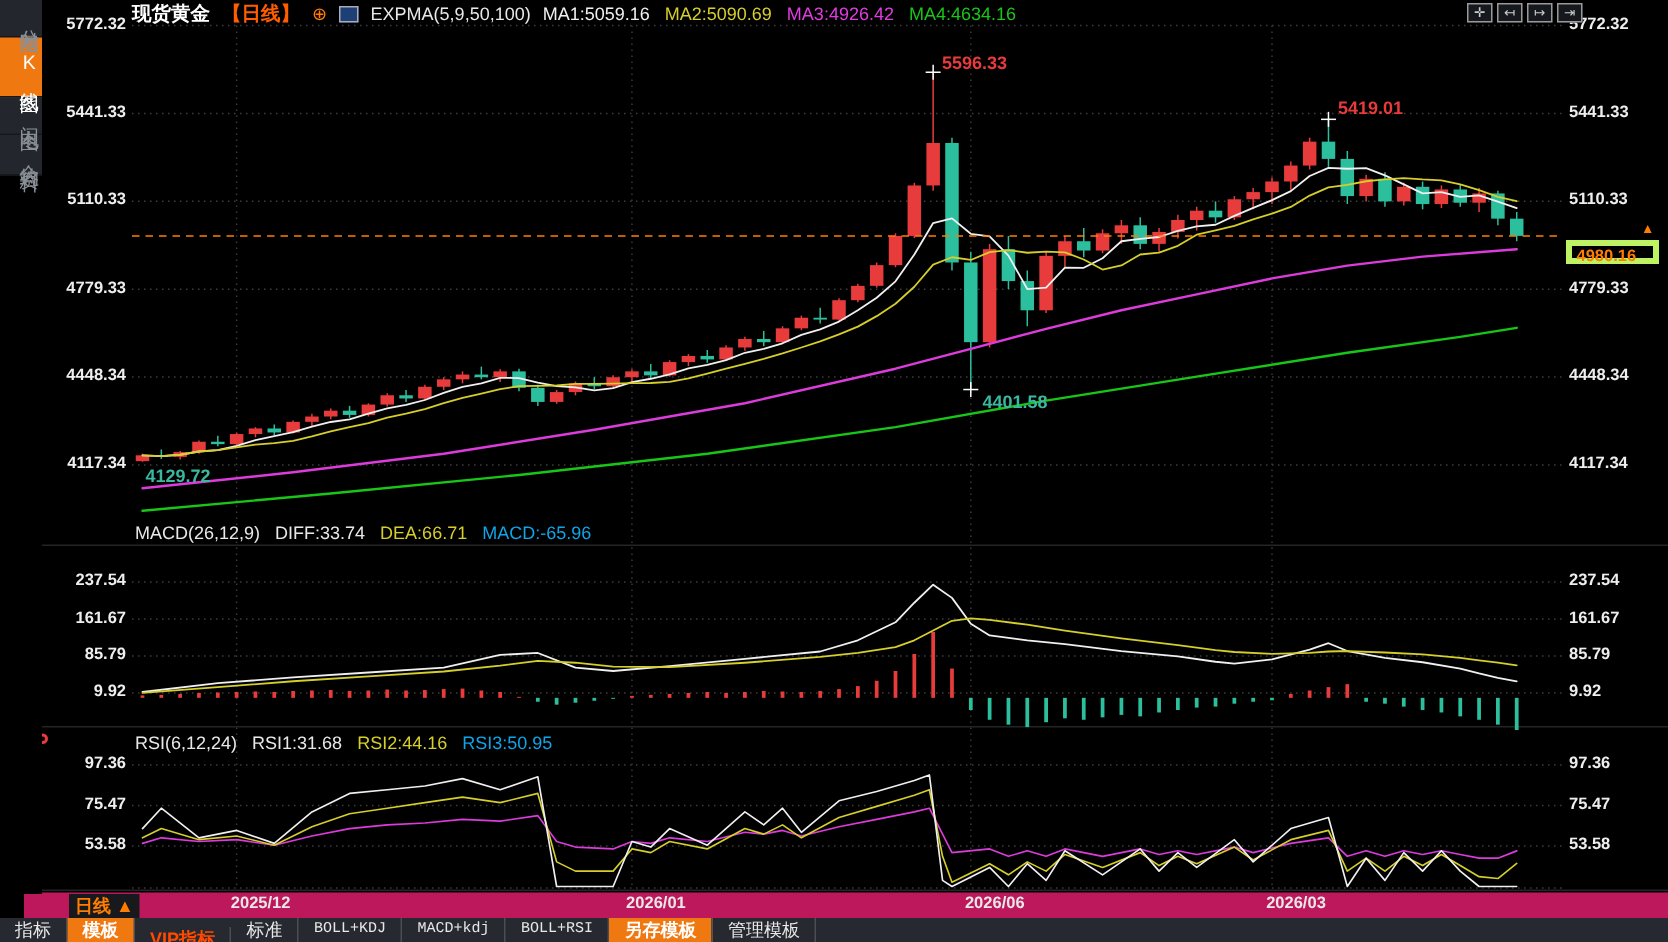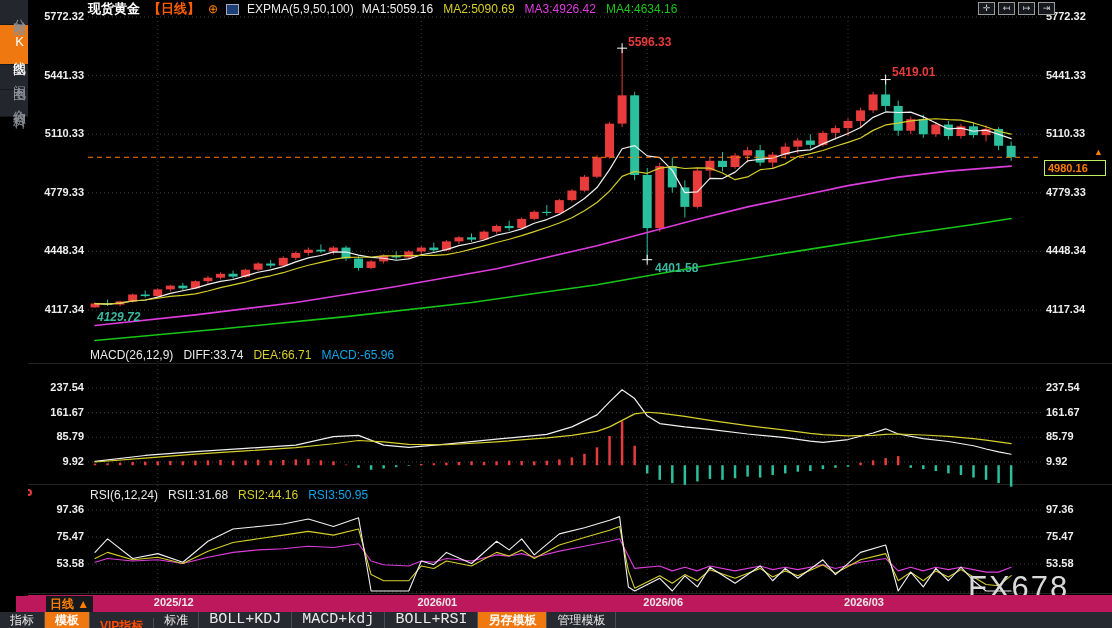--- a/index.html
+++ b/index.html
@@ -35,39 +35,39 @@
 
   
   .ind-row { position:absolute; left:90px; font-size:12px; z-index:10; display:flex; gap:10px; white-space:nowrap; }
   .c-white { color:#e8e8e8; } .c-yellow { color:#d6ce2a; } .c-magenta { color:#0ea5e9; } .c-red { color:#e83b3b; } .c-teal { color:#3ab8a0; }
 
   
   .anno { position:absolute; font-size:12px; font-weight:bold; z-index:10; }
 
   
   #price-box { position:absolute; left:1044px; top:160px; width:62px; height:16px;
-    border:1px solid #bef264; color:#ff7d00; font-size:11px; font-weight:bold;
+    border:4px solid #bef264; color:#ff7d00; font-size:11px; font-weight:bold;
     line-height:14px; padding-left:3px; background:#000; z-index:12; }
   #price-arrow { position:absolute; left:1094px; top:147px; color:#ff7d00; font-size:9px; z-index:12; }
 
   
   #xaxis-row { position:absolute; left:16px; top:595px; width:1112px; height:17px; background:#be185d; z-index:25; }
   #period-chip { position:absolute; left:30px; top:1px; color:#ff7d00; font-size:12px; font-weight:bold;
     background:#17191d; padding:0 4px; cursor:pointer; }
   .xdate { position:absolute; top:1px; width:60px; text-align:center; color:#e8e8e8;
     font-size:11px; font-weight:bold; }
 
   
   #bottom-toolbar { position:absolute; left:0; top:612px; width:1112px; height:16px;
     background:#26292f; display:flex; align-items:center; z-index:25; }
   .bt-item { font-size:12px; color:#e8e8e8; padding:0 10px; height:16px; line-height:16px;
     border-right:1px solid #4a4d52; cursor:pointer; white-space:nowrap; }
   .bt-item.active { background:#f07810; color:#fff; font-weight:bold; }
   .bt-item.vip { color:#ff4a00; font-weight:bold;margin-top:12px; }
-  .bt-item.mono { font-family:"Liberation Mono", monospace; font-size:15px; }
+  .bt-item.mono { font-family:"Liberation Mono", monospace; font-size:10px; }
 
   
   #watermark { position:absolute; left:968px; top:570px; font-size:31px; color:#d9d9d9;
     letter-spacing:2px; z-index:8; }
 
   
   #rsi-dot { position:absolute; left:25px; top:489px; width:7px; height:7px; border-radius:50%;
     border:2px solid #e83b3b; background:#000; z-index:10; }
 </style>
 </head>
@@ -406,21 +406,21 @@
     <span class="c-white">RSI1:31.68</span>
     <span class="c-yellow">RSI2:44.16</span>
     <span class="c-magenta">RSI3:50.95</span>
   </div>
 
   <div id="rsi-dot"></div>
 
   <div class="anno c-red" style="left:628px; top:35px;">5596.33</div>
   <div class="anno c-red" style="left:892px; top:65px;">5419.01</div>
   <div class="anno c-teal" style="left:655px; top:261px;">4401.58</div>
-  <div class="anno c-teal" style="left:97px; top:310px;font-style:italic;">4129.72</div>
+  <div class="anno c-teal" style="left:97px; top:310px;">4129.72</div>
 
   <div id="price-box">4980.16</div>
   <div id="price-arrow">▲</div>
 
   <div id="xaxis-row">
     <span id="period-chip">日线 ▲</span>
   <span class="xdate" style="left: 127.75px;">2025/12</span>
       <span class="xdate" style="left: 391.3px;">2026/01</span>
       <span class="xdate" style="left: 617.2px;">2026/06</span>
       <span class="xdate" style="left: 818px;">2026/03</span>
@@ -431,14 +431,13 @@
       <div class="bt-item active">模板</div>
       <div class="bt-item vip">VIP指标</div>
       <div class="bt-item plain">标准</div>
       <div class="bt-item mono">BOLL+KDJ</div>
       <div class="bt-item mono">MACD+kdj</div>
       <div class="bt-item mono">BOLL+RSI</div>
       <div class="bt-item active">另存模板</div>
       <div class="bt-item plain">管理模板</div>
     </div>
 
-  <div id="watermark">FX678</div>
 </div>
 
 </body></html>

